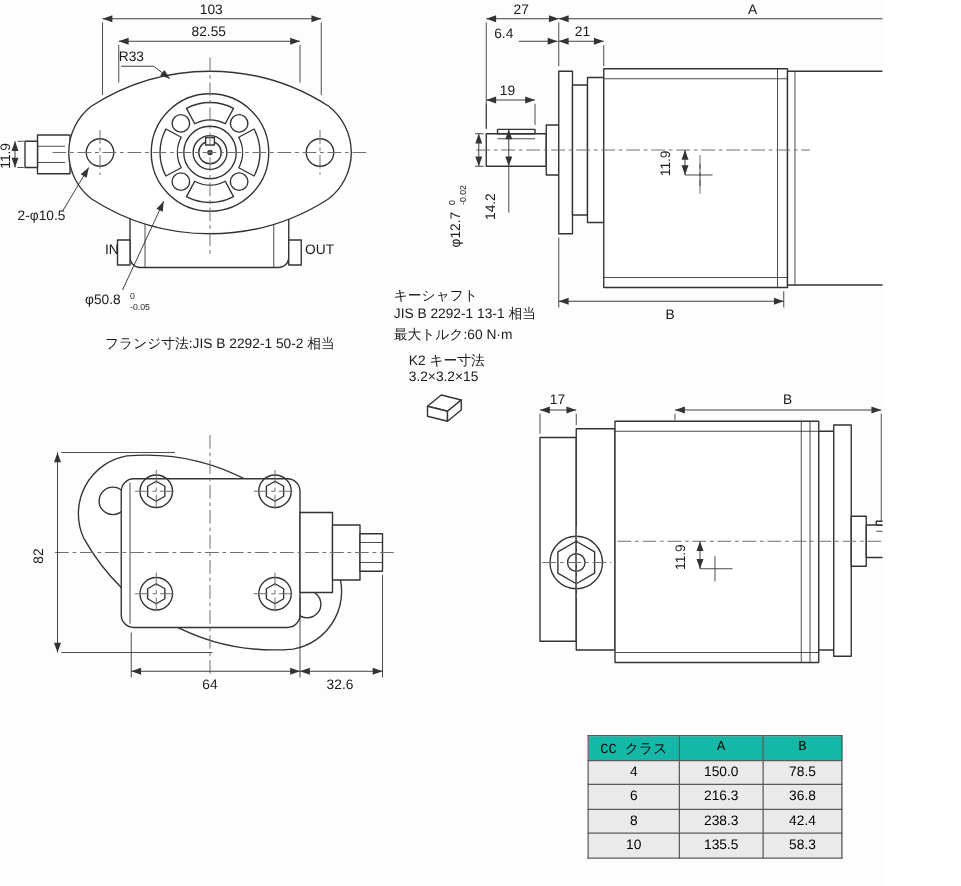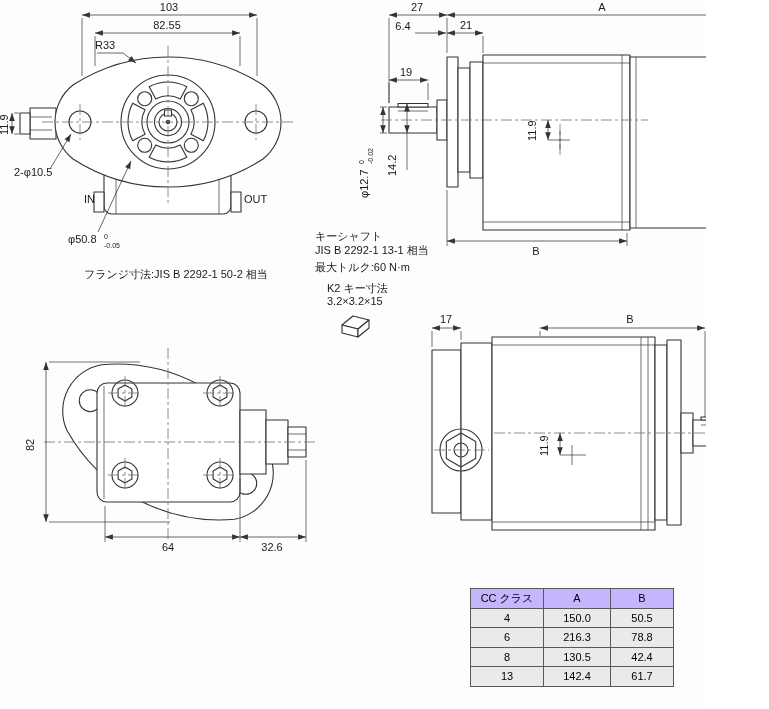--- a/index.html
+++ b/index.html
@@ -11,21 +11,21 @@
   .ol{stroke:#333;stroke-width:1.1;fill:#fff;stroke-linejoin:round;}
   .oln{stroke:#333;stroke-width:1.1;fill:none;stroke-linejoin:round;}
   .thin{stroke:#333;stroke-width:0.7;fill:none;}
   .cl{stroke:#707070;stroke-width:0.8;fill:none;stroke-dasharray:11 3 3 3;}
   .dim{stroke:#333;stroke-width:0.75;fill:none;}
   .ext{stroke:#333;stroke-width:0.7;}
   .dot{fill:#333;stroke:none;}
   .table-wrap{position:absolute;left:470px;top:588px;}
   table.spec{border-collapse:collapse;font-size:11px;}
   table.spec th,table.spec td{border:1px solid #5a5a5a;text-align:center;padding:0;height:18.5px;}
-  table.spec th{background:#c4b5fd;font-weight:normal;}
+  table.spec th{background:#14b8a6;font-weight:normal;font-family:Liberation Mono, monospace;}
   table.spec td{background:#eaeaea;}
   .c1{width:72px}.c2{width:66px}.c3{width:62px}
 </style>
 </head>
 <body>
 
 <div class="canvas">
 <svg width="769" height="709" viewBox="0 0 769 709">
   <defs>
     <marker id="arw" viewBox="0 0 10 8" refX="9.5" refY="4" markerWidth="9" markerHeight="7" markerUnits="userSpaceOnUse" orient="auto-start-reverse">
@@ -289,33 +289,33 @@
         <tr>
           <th class="c1">CC クラス</th>
           <th class="c2">A</th>
           <th class="c3">B</th>
         </tr>
       </thead>
       <tbody>
         <tr>
           <td>4</td>
           <td>150.0</td>
-          <td>50.5</td>
+          <td>78.5</td>
         </tr>
         <tr>
           <td>6</td>
           <td>216.3</td>
-          <td>78.8</td>
+          <td>36.8</td>
         </tr>
         <tr>
           <td>8</td>
-          <td>130.5</td>
+          <td>238.3</td>
           <td>42.4</td>
         </tr>
         <tr>
-          <td>13</td>
-          <td>142.4</td>
-          <td>61.7</td>
+          <td>10</td>
+          <td>135.5</td>
+          <td>58.3</td>
         </tr>
       </tbody>
     </table>
   </div>
 </div>
 
 </body></html>

